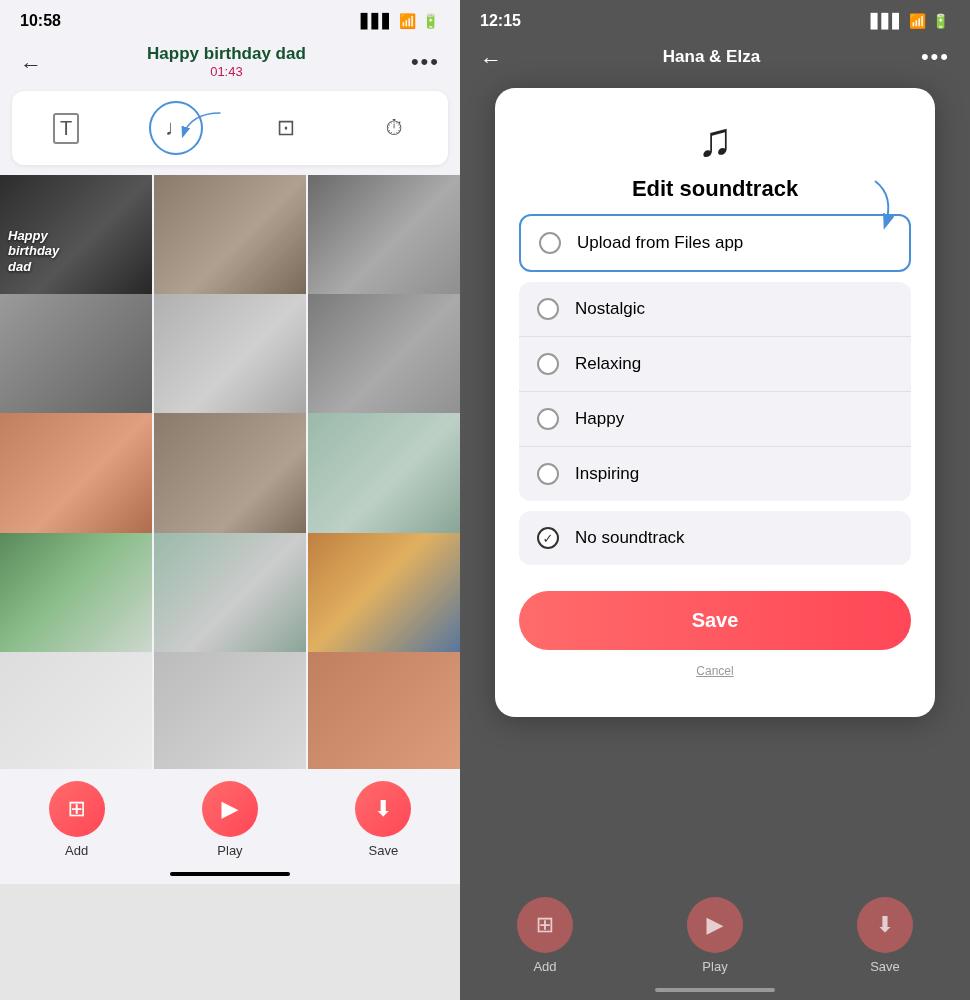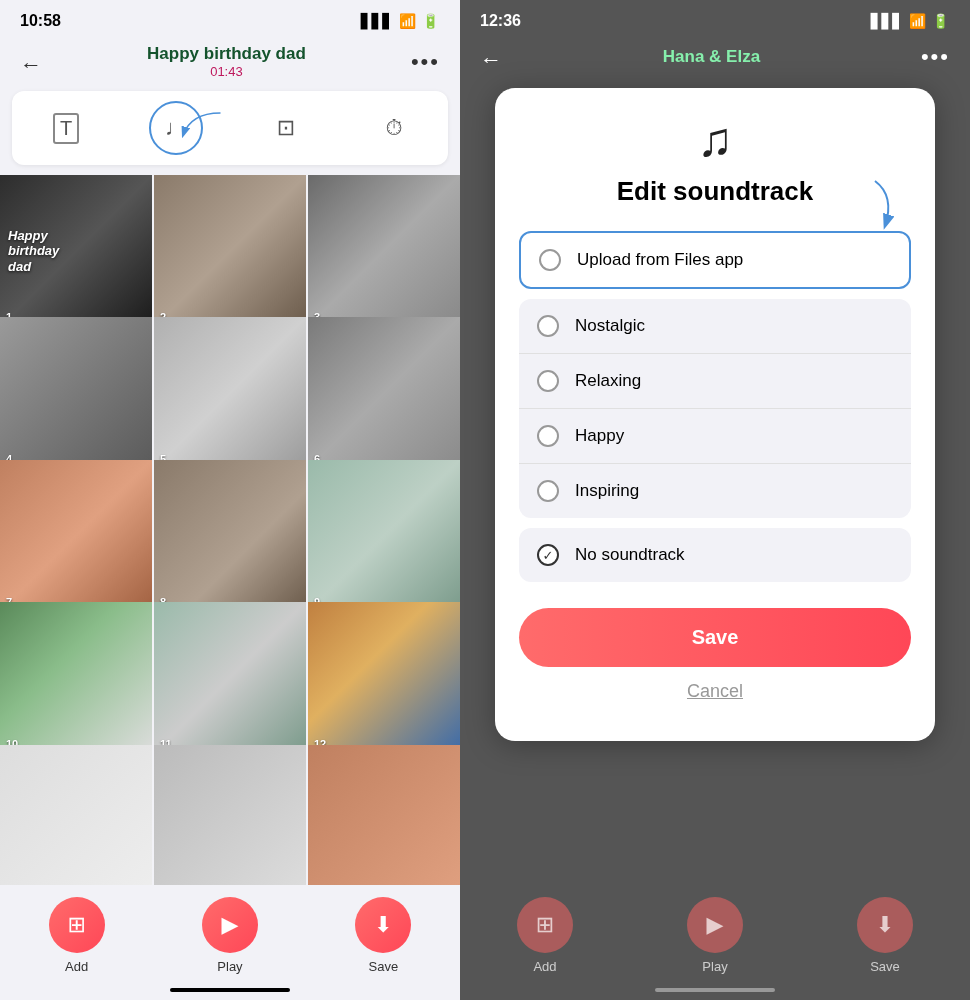--- a/index.html
+++ b/index.html
@@ -9,21 +9,21 @@
       display: flex;
       flex-direction: row;
       background: #e5e5e5;
       font-family: -apple-system, BlinkMacSystemFont, 'Helvetica Neue', Arial, sans-serif;
       overflow: hidden;
     }
 
     
     .phone-left {
       width: 460px;
-      height: 1000px;
+      height: 884px;
       background: #f2f2f7;
       position: relative;
       display: flex;
       flex-direction: column;
     }
 
     .status-bar {
       display: flex;
       justify-content: space-between;
       align-items: center;
@@ -193,21 +193,21 @@
       flex-direction: column;
     }
 
     .phone-right .status-bar {
       background: transparent;
     }
     .phone-right .status-time { color: #fff; }
     .phone-right .signal-icon { color: #fff; }
     .phone-right .nav-bar { background: transparent; }
     .phone-right .nav-back { color: #fff; }
-    .phone-right .nav-title { color: #86efac; }
+    .phone-right .nav-title { color: #ffffff; }
     .phone-right .nav-more { color: #fff; }
 
     
     .modal-overlay {
       flex: 1;
       position: relative;
       display: flex;
       flex-direction: column;
       align-items: center;
       justify-content: flex-start;
@@ -227,24 +227,24 @@
     }
 
     .music-note-icon {
       font-size: 48px;
       color: #222;
       margin-bottom: 12px;
       line-height: 1;
     }
 
     .modal-title {
-      font-size: 26px;
+      font-size: 22px;
       font-weight: 700;
       color: #000;
-      margin-bottom: 24px;
+      margin-bottom: 12px;
     }
 
     .options-list {
       width: 100%;
       display: flex;
       flex-direction: column;
       gap: 0;
     }
 
     .option-group-bordered {
@@ -322,21 +322,21 @@
       border-radius: 30px;
       padding: 18px;
       font-size: 20px;
       font-weight: 600;
       cursor: pointer;
       margin-top: 16px;
       margin-bottom: 14px;
     }
 
     .cancel-link {
-      font-size: 18px;
+      font-size: 12px;
       color: #999;
       cursor: pointer;
       text-decoration: underline;
       margin-bottom: 15px;
     }
 
     
     .right-bottom {
       display: flex;
       justify-content: space-around;
@@ -487,21 +487,21 @@
       </div>
       <span class="bottom-label">Save</span>
     </div>
   </div>
   <div class="home-indicator-left"></div>
 </div>
 
 <div class="phone-right">
 
   <div class="status-bar">
-    <span class="status-time">12:36</span>
+    <span class="status-time">12:15</span>
     <div class="status-icons">
       <span class="signal-icon">▋▋▋</span>
       <span class="signal-icon">📶</span>
       <span class="signal-icon">🔋</span>
     </div>
   </div>
 
   <div class="nav-bar">
     <span class="nav-back">←</span>
     <div class="nav-title-block">

